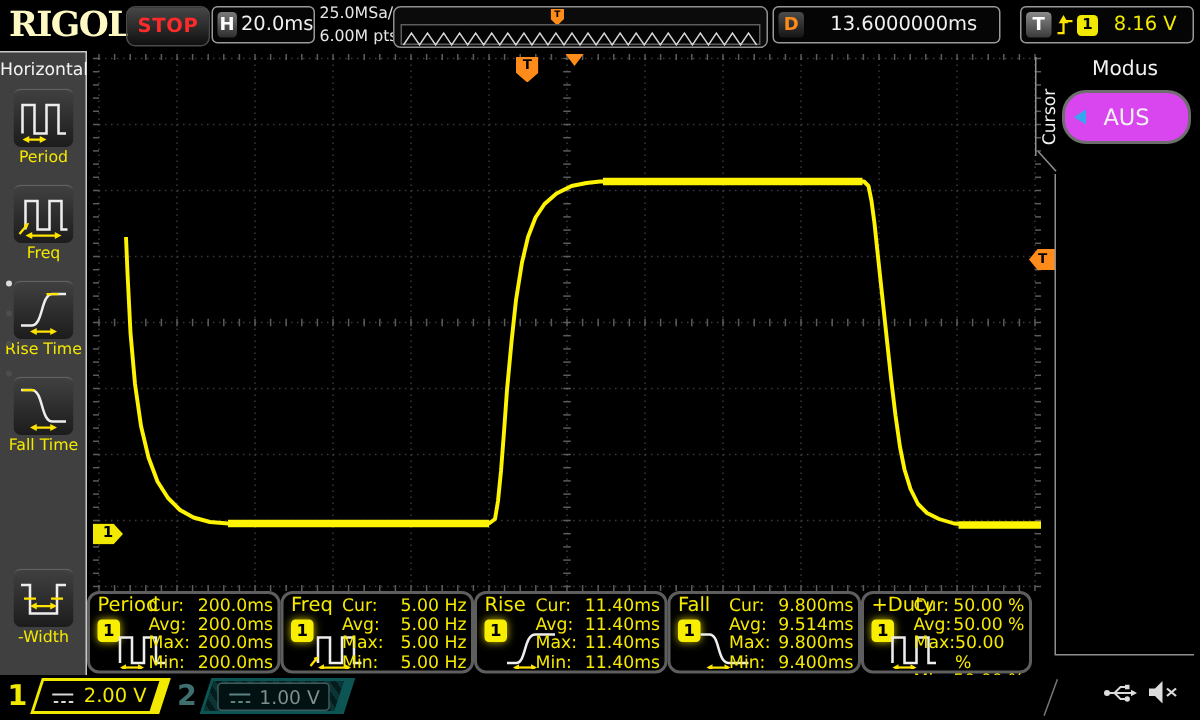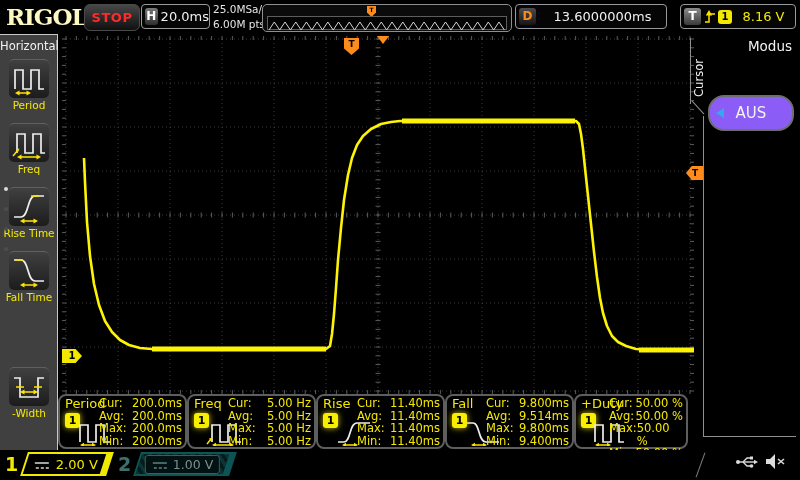--- a/index.html
+++ b/index.html
@@ -71,23 +71,23 @@
   .mbadge{position:absolute;left:5px;top:17px;width:15px;height:15px;border-radius:3px;background:#f7ee00;
           color:#000;font:bold 11px/15px "DejaVu Sans",sans-serif;text-align:center;
           box-shadow:0 0 6px rgba(255,240,0,.8);}
   .micon{position:absolute;left:16px;top:22px;}
   .mrows{position:absolute;right:3px;top:1px;width:83px;font-size:11.5px;line-height:12.5px;color:#f5e900;}
   .mrow{display:flex;justify-content:space-between;}
 
   
   #cursor-tab{left:676px;top:72px;width:44px;height:12px;transform:rotate(-90deg);font-size:11.5px;
               color:#f0f0f0;text-align:center;}
-  #modus-label{left:708px;top:38px;width:84px;text-align:right;font-size:13.5px;color:#f2f2f2;}
-  #aus-btn{left:708px;top:60px;width:86px;height:36px;border:2px solid #6e6e6e;border-radius:16px;background:#8b5cf6;
-           box-sizing:border-box;display:flex;align-items:center;justify-content:center;margin-top:35px;}
+  #modus-label{left:708px;top:38px;width:84px;text-align:center;font-size:13.5px;color:#f2f2f2;}
+  #aus-btn{left:708px;top:60px;width:86px;height:36px;border:2px solid #6e6e6e;border-radius:16px;background:#d946ef;
+           box-sizing:border-box;display:flex;align-items:center;justify-content:center;}
   #aus-tri{position:absolute;left:6px;top:11px;width:0;height:0;border-top:5px solid transparent;
            border-bottom:5px solid transparent;border-right:8px solid #35a7ee;}
   #aus-text{font-size:15px;color:#f2f2f2;}
   .menuline{background:#8f8f8f;}
 
   
   #bottom-bar{left:0;top:450px;width:800px;height:30px;background:#000;}
   .chblock{position:absolute;top:2px;display:flex;align-items:center;}
   .chnum{font:bold 19px "DejaVu Sans",sans-serif;margin-right:6px;}
   .chpara{height:24px;box-sizing:border-box;display:flex;align-items:center;transform:skewX(-18deg);}
@@ -191,21 +191,21 @@
           <path class="w" d="M3 6 H10 C18 6 16 27 24 27 H33"></path>
           <line class="y" x1="12" y1="31" x2="24" y2="31"></line>
           <path class="yf" d="M9 31l4.5-2.4v4.8z M27 31l-4.5-2.4v4.8z"></path>
           <line class="y" x1="4" y1="6" x2="12" y2="6"></line>
         </svg>
       </div>
       <span class="slabel">Fall Time</span>
     </div>
 
 
-    <div class="sitem" style="top:332px;">
+    <div class="sitem" style="top:344px;">
       <div class="sbtn">
         <svg width="36" height="34">
           <path class="w" d="M3 8 H9 V27 H27 V8 H33"></path>
           <line class="y" x1="5" y1="17" x2="13" y2="17"></line>
           <line class="y" x1="23" y1="17" x2="31" y2="17"></line>
           <line class="y" x1="12" y1="22" x2="24" y2="22"></line>
           <path class="yf" d="M9 22l4.5-2.4v4.8z M27 22l-4.5-2.4v4.8z"></path>
         </svg>
       </div>
       <span class="slabel">-Width</span>

